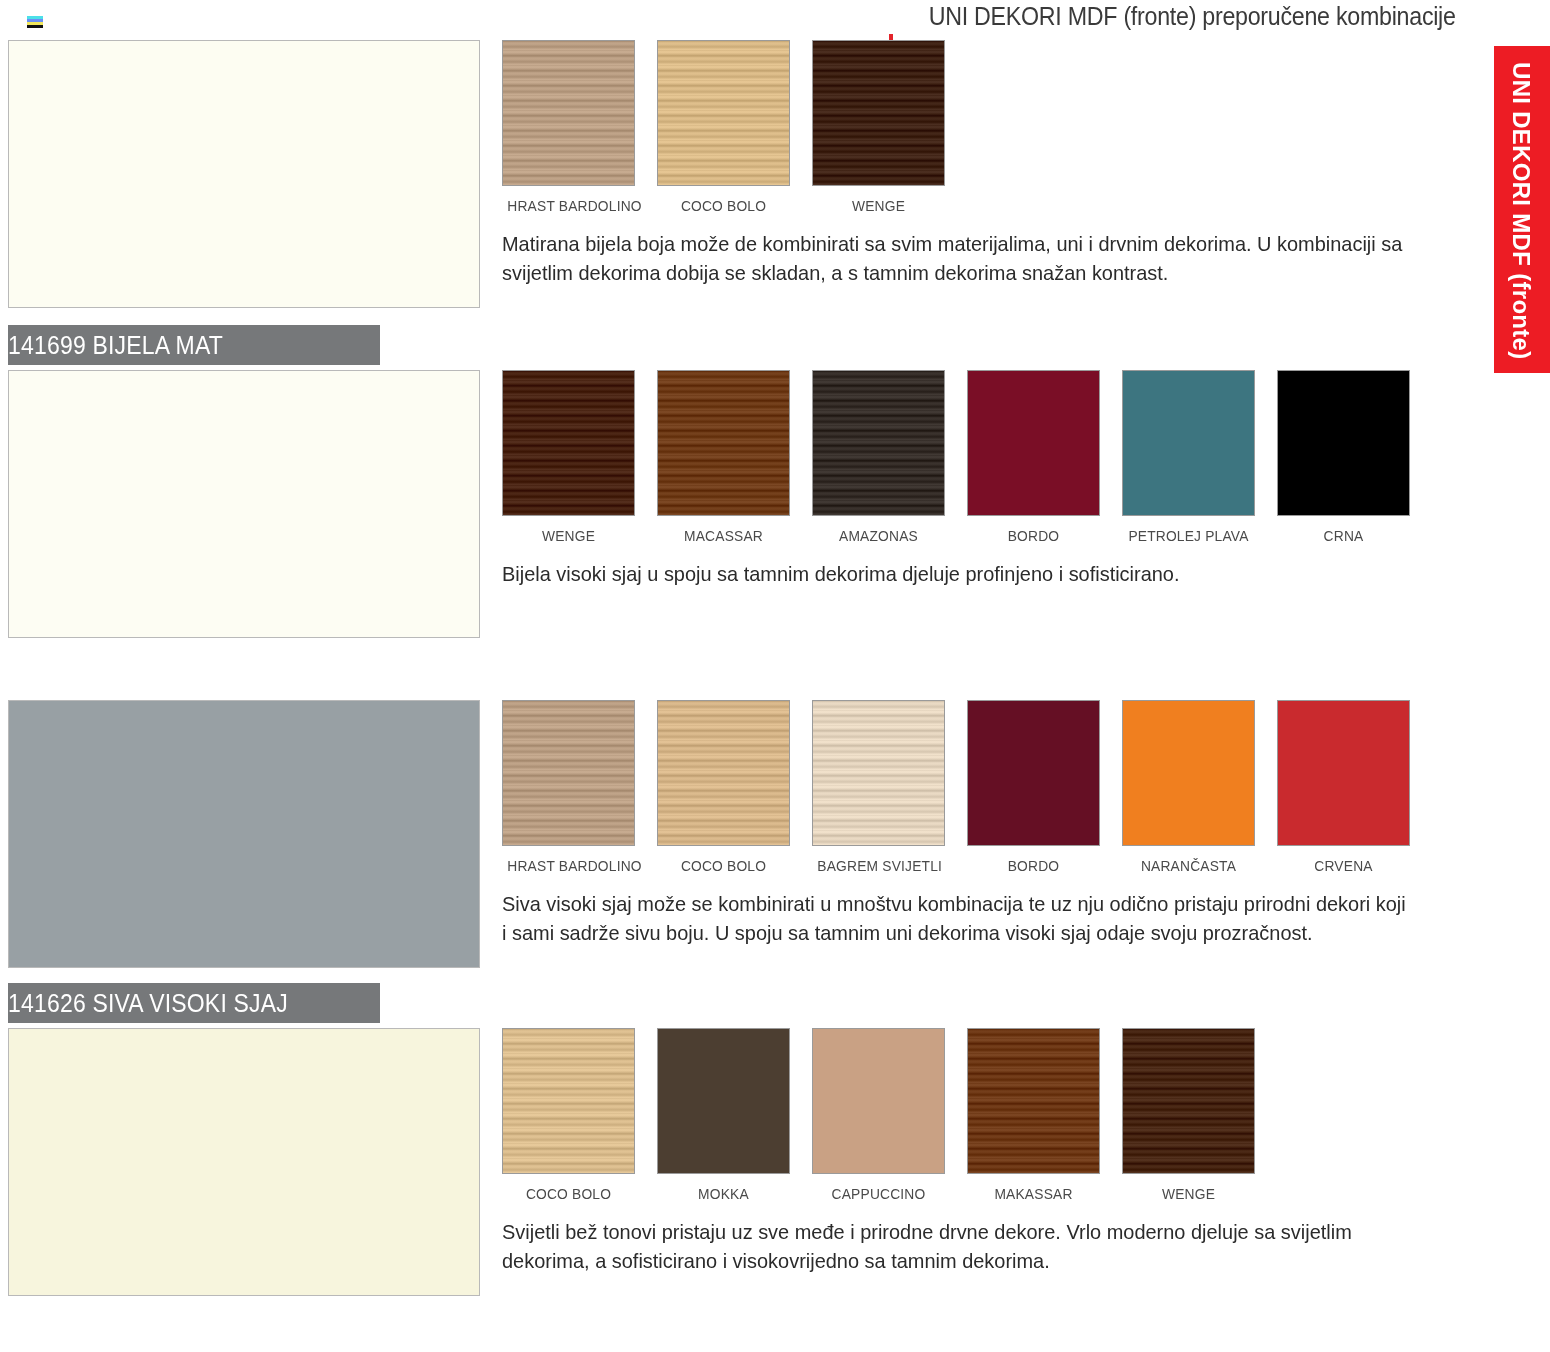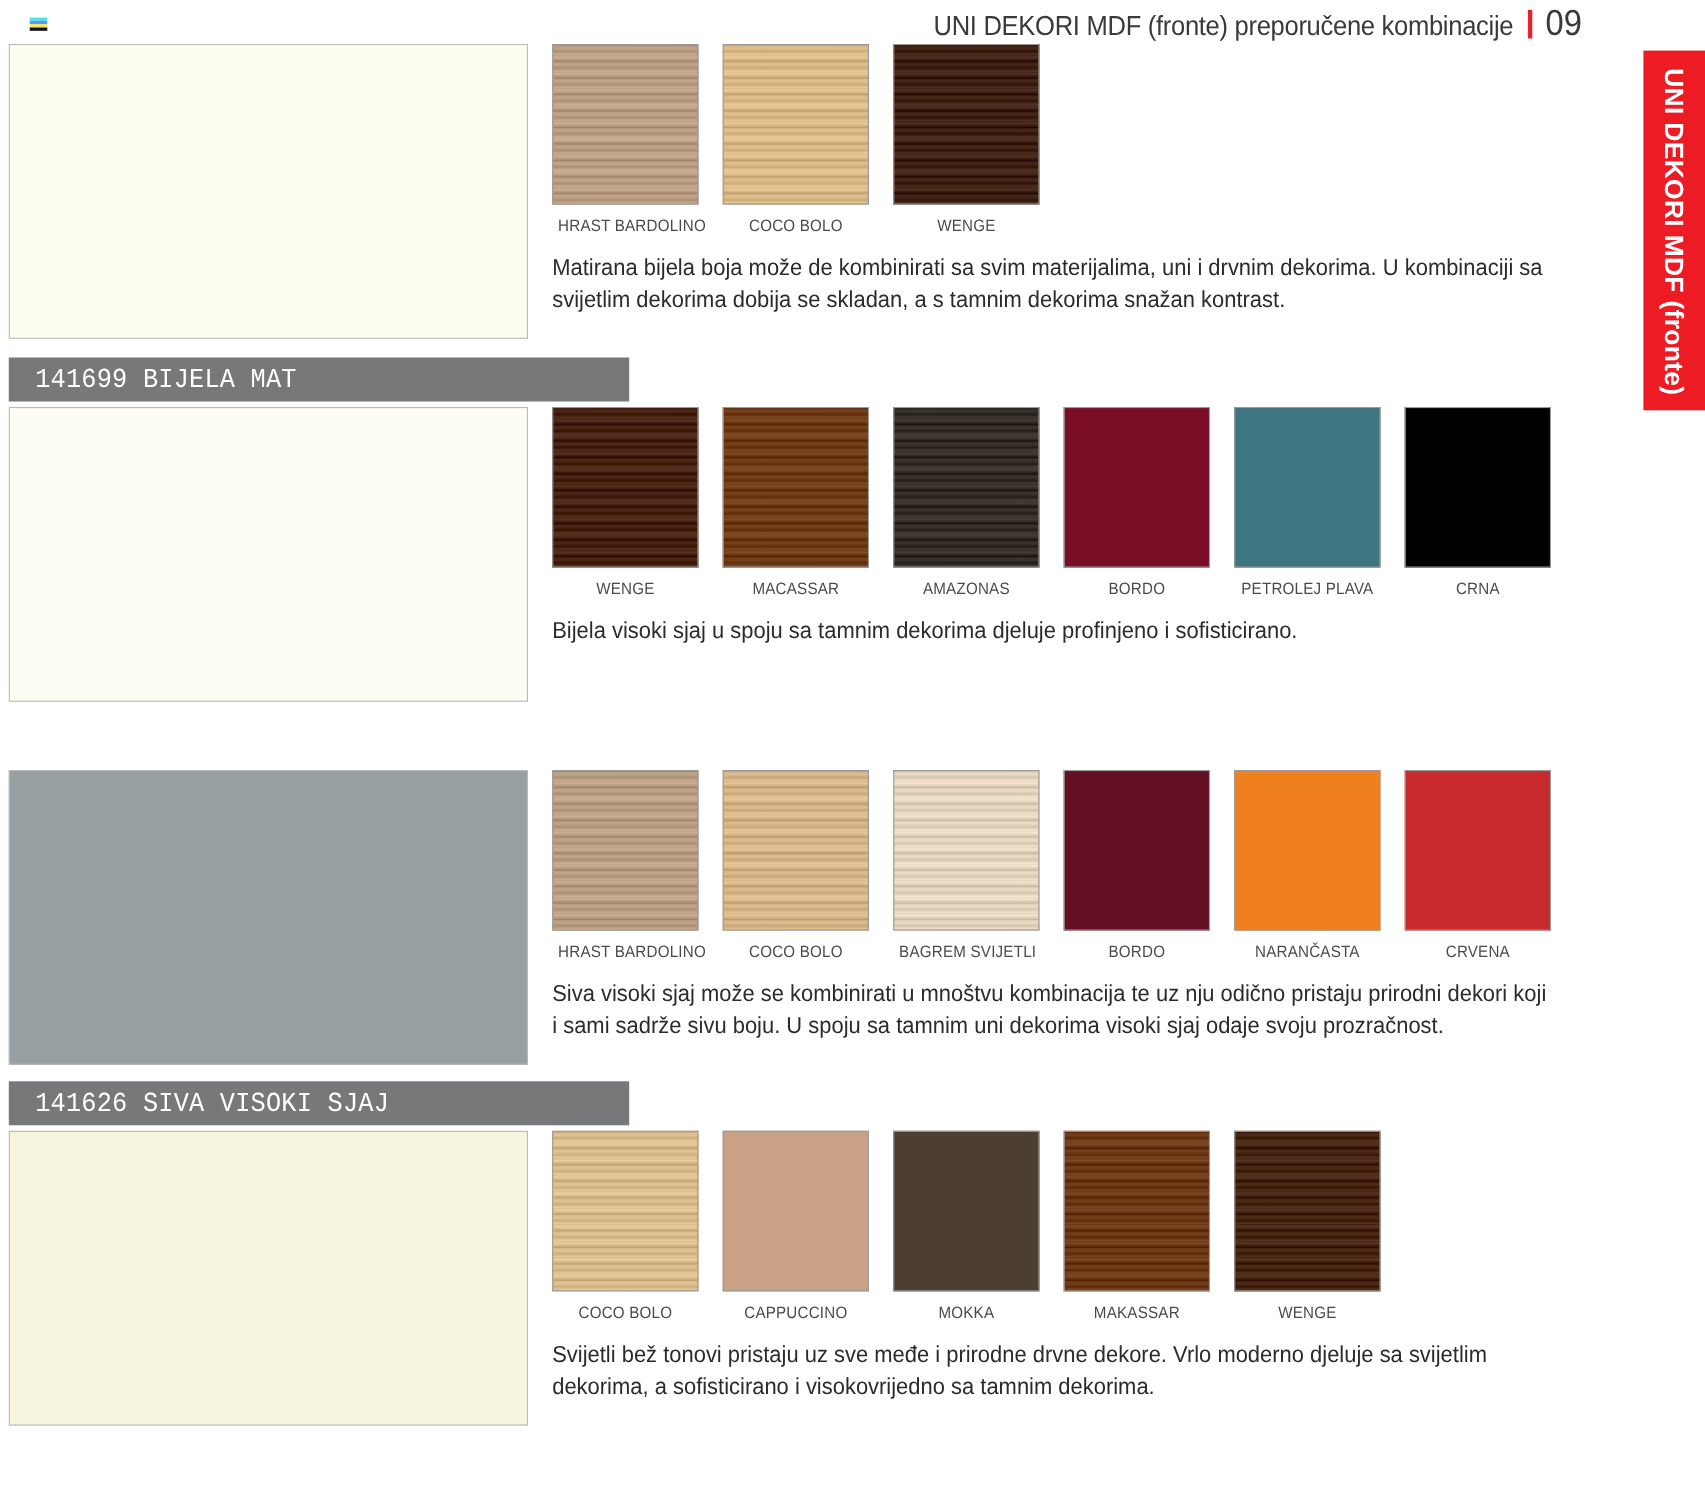--- a/index.html
+++ b/index.html
@@ -35,20 +35,21 @@
   .cmyk-icon i:nth-child(3){ background:#f2e85c; }
   .cmyk-icon i:nth-child(4){ background:#111111; }
 
   .header-title-wrap {
     position: absolute;
     right: 108px;
     top: 2px;
     display: flex;
     align-items: baseline;
     gap: 0px;
+    flex-direction: column;
   }
   .header-title {
     font-size: 25px;
     color: #3a3a3a;
     letter-spacing: -0.3px;
     font-family: "Liberation Sans Narrow", "Liberation Sans", sans-serif;
     transform: scaleX(0.93);
     transform-origin: right bottom;
     white-space: nowrap;
   }
@@ -109,30 +110,30 @@
   
   .main-panel {
     position: absolute;
     left: 8px;
     width: 472px;
     border: 1px solid #b9b9b9;
   }
   .main-label {
     position: absolute;
     left: 8px;
-    width: 564px;
+    width: 372px;
     height: 40px;
     background: #76787a;
     color: #ffffff;
     font-size: 25px;
     letter-spacing: 0.2px;
     display: flex;
     align-items: center;
-    padding-left: 24px;
-    font-family: Liberation Mono, monospace;
+    padding-left: 0;
+    font-family: Liberation Sans, sans-serif;
   }
   .main-label span { transform: scaleX(0.92); transform-origin: left center; white-space: nowrap; }
 
   
   .combo-area { position: absolute; left: 502px; top: 0; width: 920px; }
   .swatch-strip { display: flex; gap: 22px; align-items: flex-end; }
   .swatch-cell { width: 133px; }
   .swatch {
     width: 133px;
     height: 146px;
@@ -275,28 +276,28 @@
     </div>
     <div class="row" style="top: 988px; height: 325px;">
       <div class="main-panel" style="top: 0px; height: 268px; background: rgb(247, 245, 221);"></div>
       <div class="combo-area">
         <div class="swatch-strip">
           <div class="swatch-cell">
             <div class="swatch" style="background: repeating-linear-gradient(0deg, rgb(235, 205, 158) 0px, rgb(217, 187, 140) 2px, rgb(203, 173, 126) 3px, rgb(217, 187, 140) 5px, rgb(226, 196, 149) 6px, rgb(217, 187, 140) 8px, rgb(191, 161, 114) 9px, rgb(217, 187, 140) 11px, rgb(235, 205, 158) 13px, rgb(217, 187, 140) 15px), repeating-linear-gradient(0deg, rgba(0, 0, 0, 0.1) 0px, rgba(0, 0, 0, 0) 17px, rgba(255, 255, 255, 0.1) 31px, rgba(0, 0, 0, 0) 47px), linear-gradient(90deg, rgba(255, 255, 255, 0.1), rgba(0, 0, 0, 0.08)), rgb(217, 187, 140);"></div>
             <div class="swatch-name">COCO BOLO</div>
           </div>
           <div class="swatch-cell">
+            <div class="swatch" style="background: rgb(76, 62, 49);"></div>
+            <div class="swatch-name">MOKKA</div>
+          </div>
+          <div class="swatch-cell">
             <div class="swatch" style="background: rgb(201, 161, 132);"></div>
             <div class="swatch-name">CAPPUCCINO</div>
           </div>
           <div class="swatch-cell">
-            <div class="swatch" style="background: rgb(76, 62, 49);"></div>
-            <div class="swatch-name">MOKKA</div>
-          </div>
-          <div class="swatch-cell">
             <div class="swatch" style="background: repeating-linear-gradient(0deg, rgb(127, 73, 38) 0px, rgb(109, 55, 20) 2px, rgb(95, 41, 6) 3px, rgb(109, 55, 20) 5px, rgb(118, 64, 29) 6px, rgb(109, 55, 20) 8px, rgb(83, 29, 0) 9px, rgb(109, 55, 20) 11px, rgb(127, 73, 38) 13px, rgb(109, 55, 20) 15px), repeating-linear-gradient(0deg, rgba(0, 0, 0, 0.1) 0px, rgba(0, 0, 0, 0) 17px, rgba(255, 255, 255, 0.1) 31px, rgba(0, 0, 0, 0) 47px), linear-gradient(90deg, rgba(255, 255, 255, 0.1), rgba(0, 0, 0, 0.08)), rgb(109, 55, 20);"></div>
             <div class="swatch-name">MAKASSAR</div>
           </div>
           <div class="swatch-cell">
             <div class="swatch" style="background: repeating-linear-gradient(0deg, rgb(87, 53, 34) 0px, rgb(69, 35, 16) 2px, rgb(55, 21, 2) 3px, rgb(69, 35, 16) 5px, rgb(78, 44, 25) 6px, rgb(69, 35, 16) 8px, rgb(43, 9, 0) 9px, rgb(69, 35, 16) 11px, rgb(87, 53, 34) 13px, rgb(69, 35, 16) 15px), repeating-linear-gradient(0deg, rgba(0, 0, 0, 0.1) 0px, rgba(0, 0, 0, 0) 17px, rgba(255, 255, 255, 0.1) 31px, rgba(0, 0, 0, 0) 47px), linear-gradient(90deg, rgba(255, 255, 255, 0.1), rgba(0, 0, 0, 0.08)), rgb(69, 35, 16);"></div>
             <div class="swatch-name">WENGE</div>
           </div>
         </div>
         <div class="combo-desc">Svijetli bež tonovi pristaju uz sve međe i prirodne drvne dekore. Vrlo moderno djeluje sa svijetlim dekorima, a sofisticirano i visokovrijedno sa tamnim dekorima.</div>
       </div>

